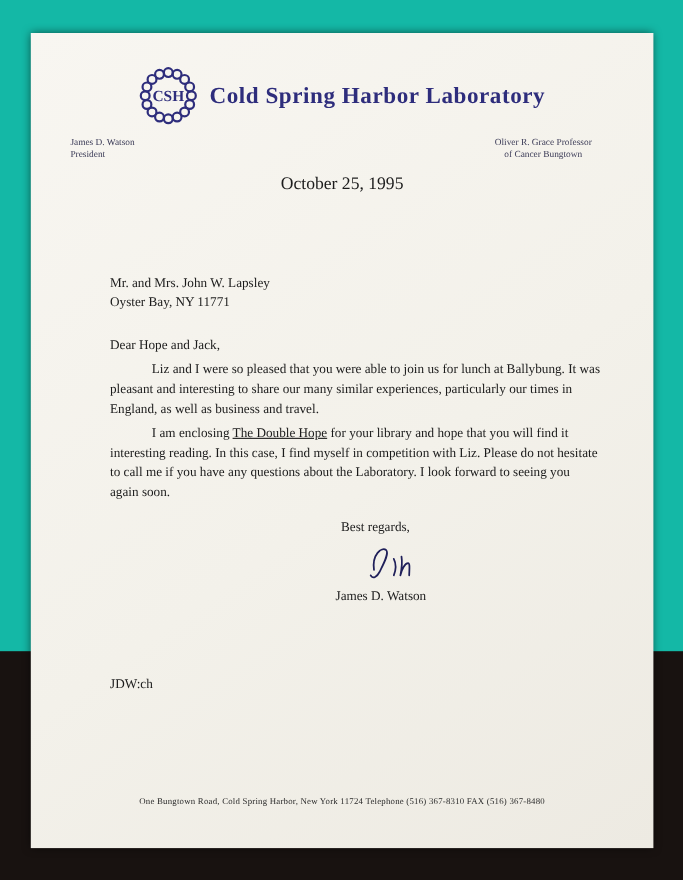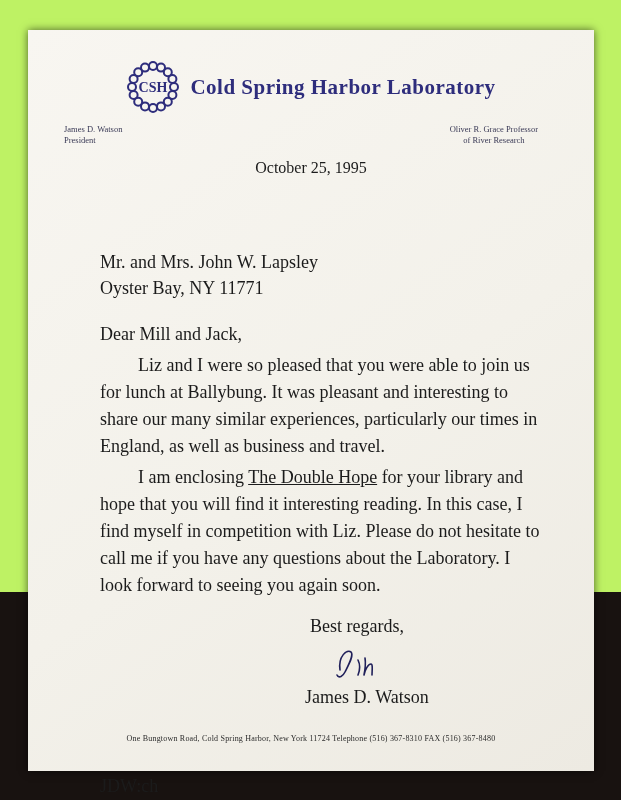--- a/index.html
+++ b/index.html
@@ -7,21 +7,21 @@
     padding: 0;
     background: #181210;
     width: 621px;
     height: 800px;
     overflow: hidden;
     font-family: "Liberation Serif", serif;
   }
   .scan-bg {
     width: 621px;
     height: 592px;
-    background: #bef264;
+    background: #14b8a6;
     position: relative;
   }
   .paper {
     position: absolute;
     left: 28px;
     top: 30px;
     width: 566px;
     height: 741px;
     background: linear-gradient(145deg, #f8f6f1 0%, #f3f1ea 55%, #edeae2 100%);
     box-shadow: 0 0 8px rgba(0,0,0,0.6);
@@ -62,21 +62,21 @@
   .date-line {
     font-size: 16px;
     color: #1c1c1c;
     margin-top: 12px;
     text-align: center;
   }
 
   
   .letter-body {
     padding: 0 48px 0 72px;
-    font-size: 18px;
+    font-size: 12px;
     line-height: 1.5;
     color: #1b1b1b;
   }
   .recipient-block {
     margin-top: 72px;
   }
   .recipient-block div { line-height: 1.45; }
   .salutation {
     margin-top: 20px;
   }
@@ -99,21 +99,21 @@
     margin-left: 205px;
     margin-top: 2px;
   }
   .reference {
     margin-top: 62px;
   }
 
   
   .footer-address {
     position: absolute;
-    bottom: 28px;
+    bottom: 38px;
     left: 0;
     width: 100%;
     text-align: center;
     font-size: 8px;
     letter-spacing: 0.2px;
     color: #2b2b2b;
   }
 </style>
 </head>
 <body>
@@ -147,34 +147,34 @@
         <h1 class="org-name">Cold Spring Harbor Laboratory</h1>
       </div>
 
       <div class="sub-row">
         <div class="officer-left">
           <div>James D. Watson</div>
           <div>President</div>
         </div>
         <div class="officer-right">
           <div>Oliver R. Grace Professor</div>
-          <div>of River Research</div>
+          <div>of Cancer Bungtown</div>
         </div>
       </div>
 
       <div class="date-line">October 25, 1995</div>
     </div>
 
     <div class="letter-body">
       <div class="recipient-block">
         <div>Mr. and Mrs. John W. Lapsley</div>
         <div>Oyster Bay, NY 11771</div>
       </div>
 
-      <div class="salutation">Dear Mill and Jack,</div>
+      <div class="salutation">Dear Hope and Jack,</div>
 
       <p class="para">Liz and I were so pleased that you were able to join us for lunch at Ballybung.  It was pleasant and interesting to share our many similar experiences, particularly our times in England, as well as business and travel.</p>
 
       <p class="para"><span>I am enclosing </span><span class="book-title">The Double Hope</span><span> for your library and hope that you will find it interesting reading.  In this case, I find myself in competition with Liz.  Please do not hesitate to call me if you have any questions about the Laboratory.  I look forward to seeing you again soon.</span></p>
 
       <div class="closing">Best regards,</div>
 
       <div class="signature-wrap">
         <svg width="52" height="36" viewBox="0 0 52 36">
           <g stroke="#20205a" stroke-width="1.6" fill="none" stroke-linecap="round" stroke-linejoin="round">

